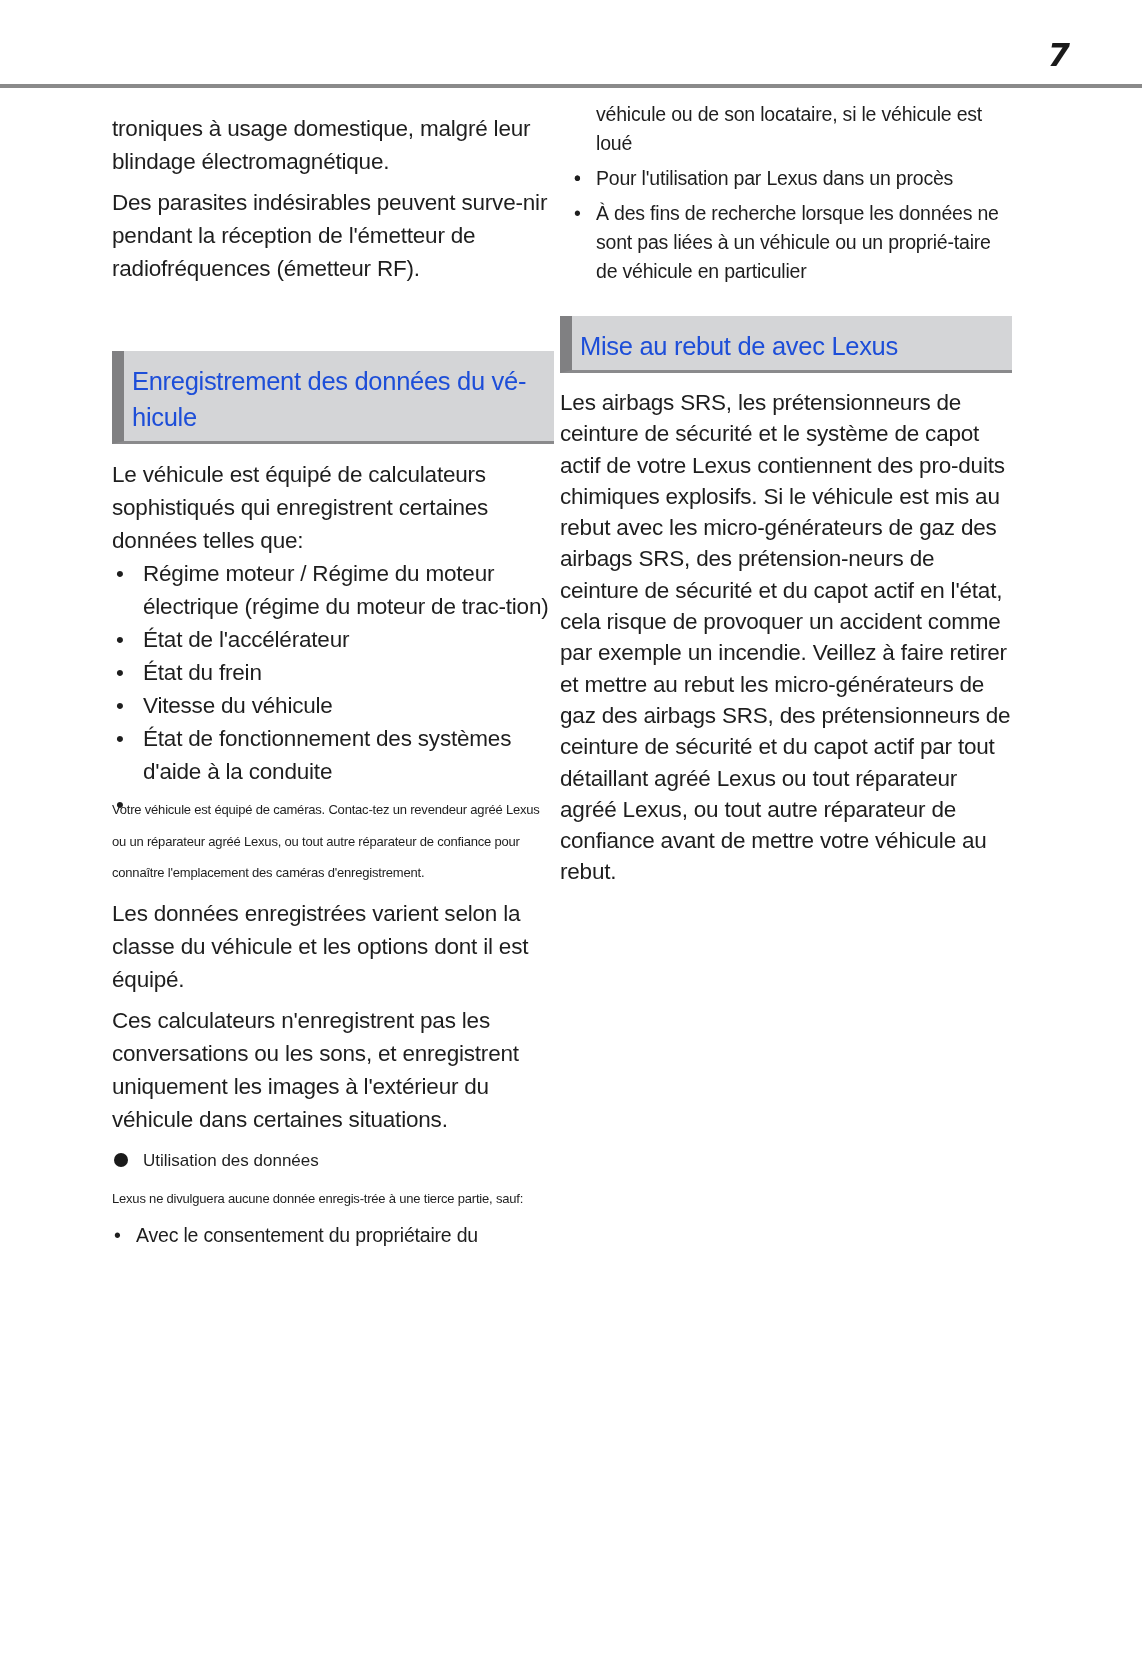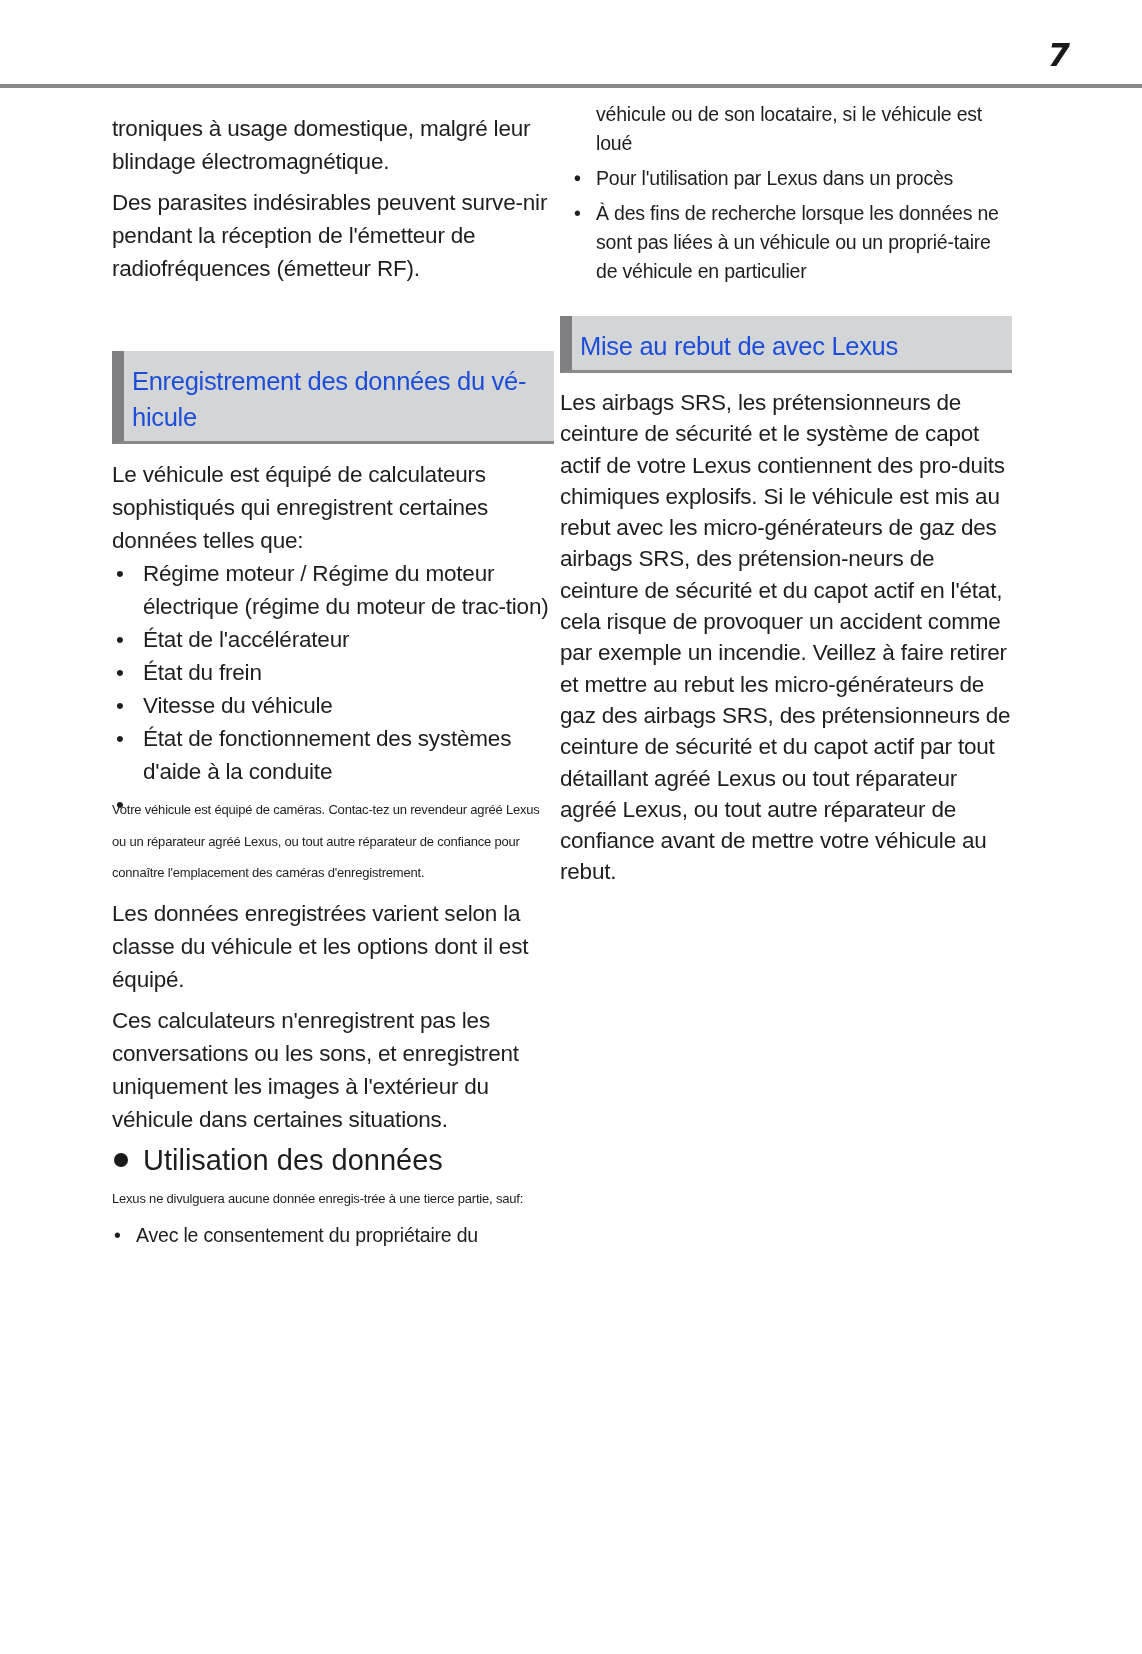--- a/index.html
+++ b/index.html
@@ -92,21 +92,21 @@
     .bullet-list.small li .bullet { left: 2px; }
     .bullet-list.small-left li {
       font-size: 19.5px;
       line-height: 30.5px;
       letter-spacing: -0.2px;
       padding-left: 24px;
     }
     .bullet-list.small-left li .bullet { left: 2px; }
     .subheading {
       position: relative;
-      font-size: 29px;
+      font-size: 17px;
       line-height: 33px;
       padding-left: 31px;
       margin: 0 0 6px 0;
     }
     .subheading .dot {
       position: absolute;
       left: 2px;
       top: 9px;
       width: 14px;
       height: 14px;

